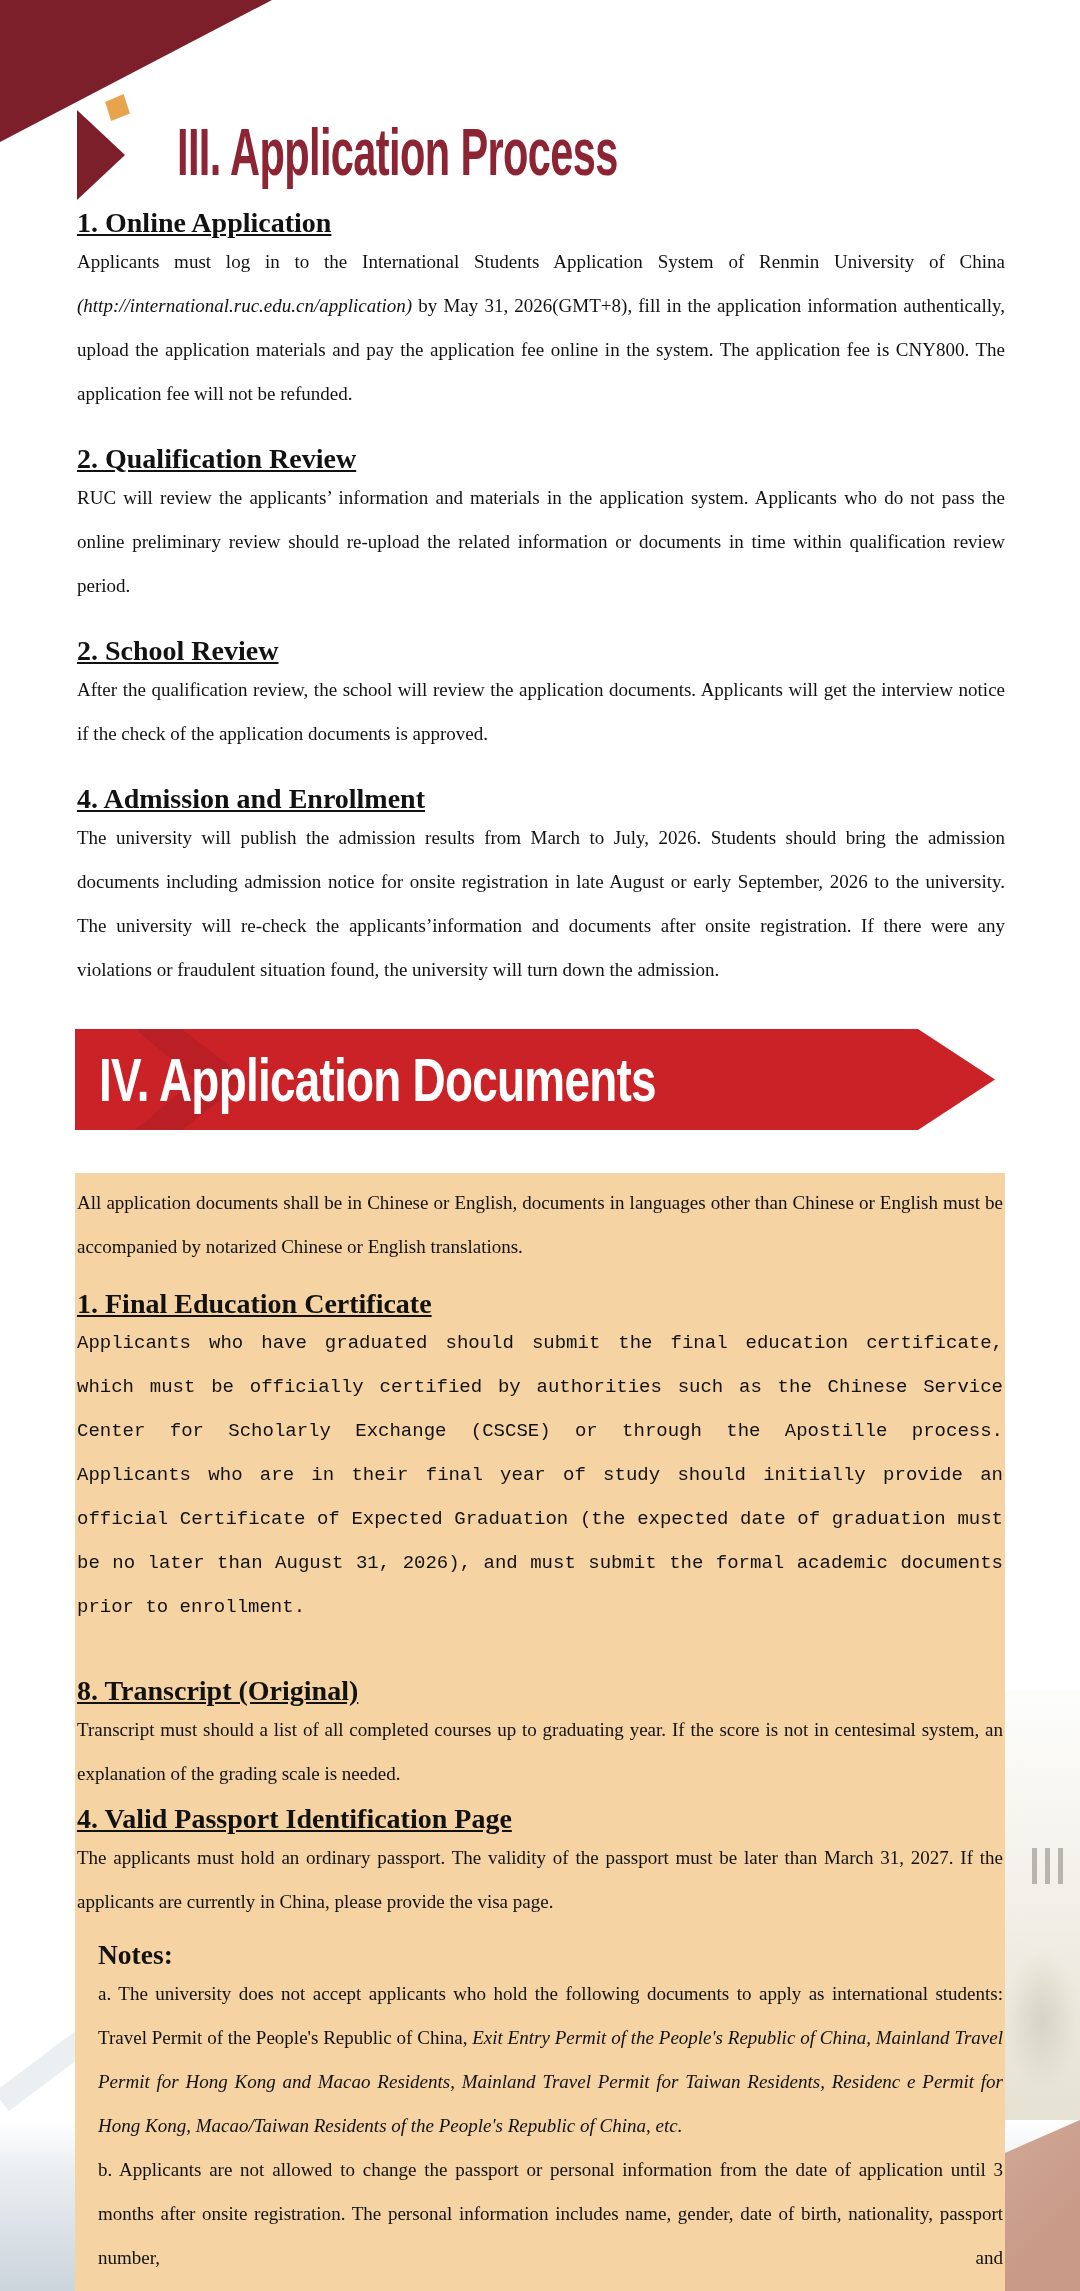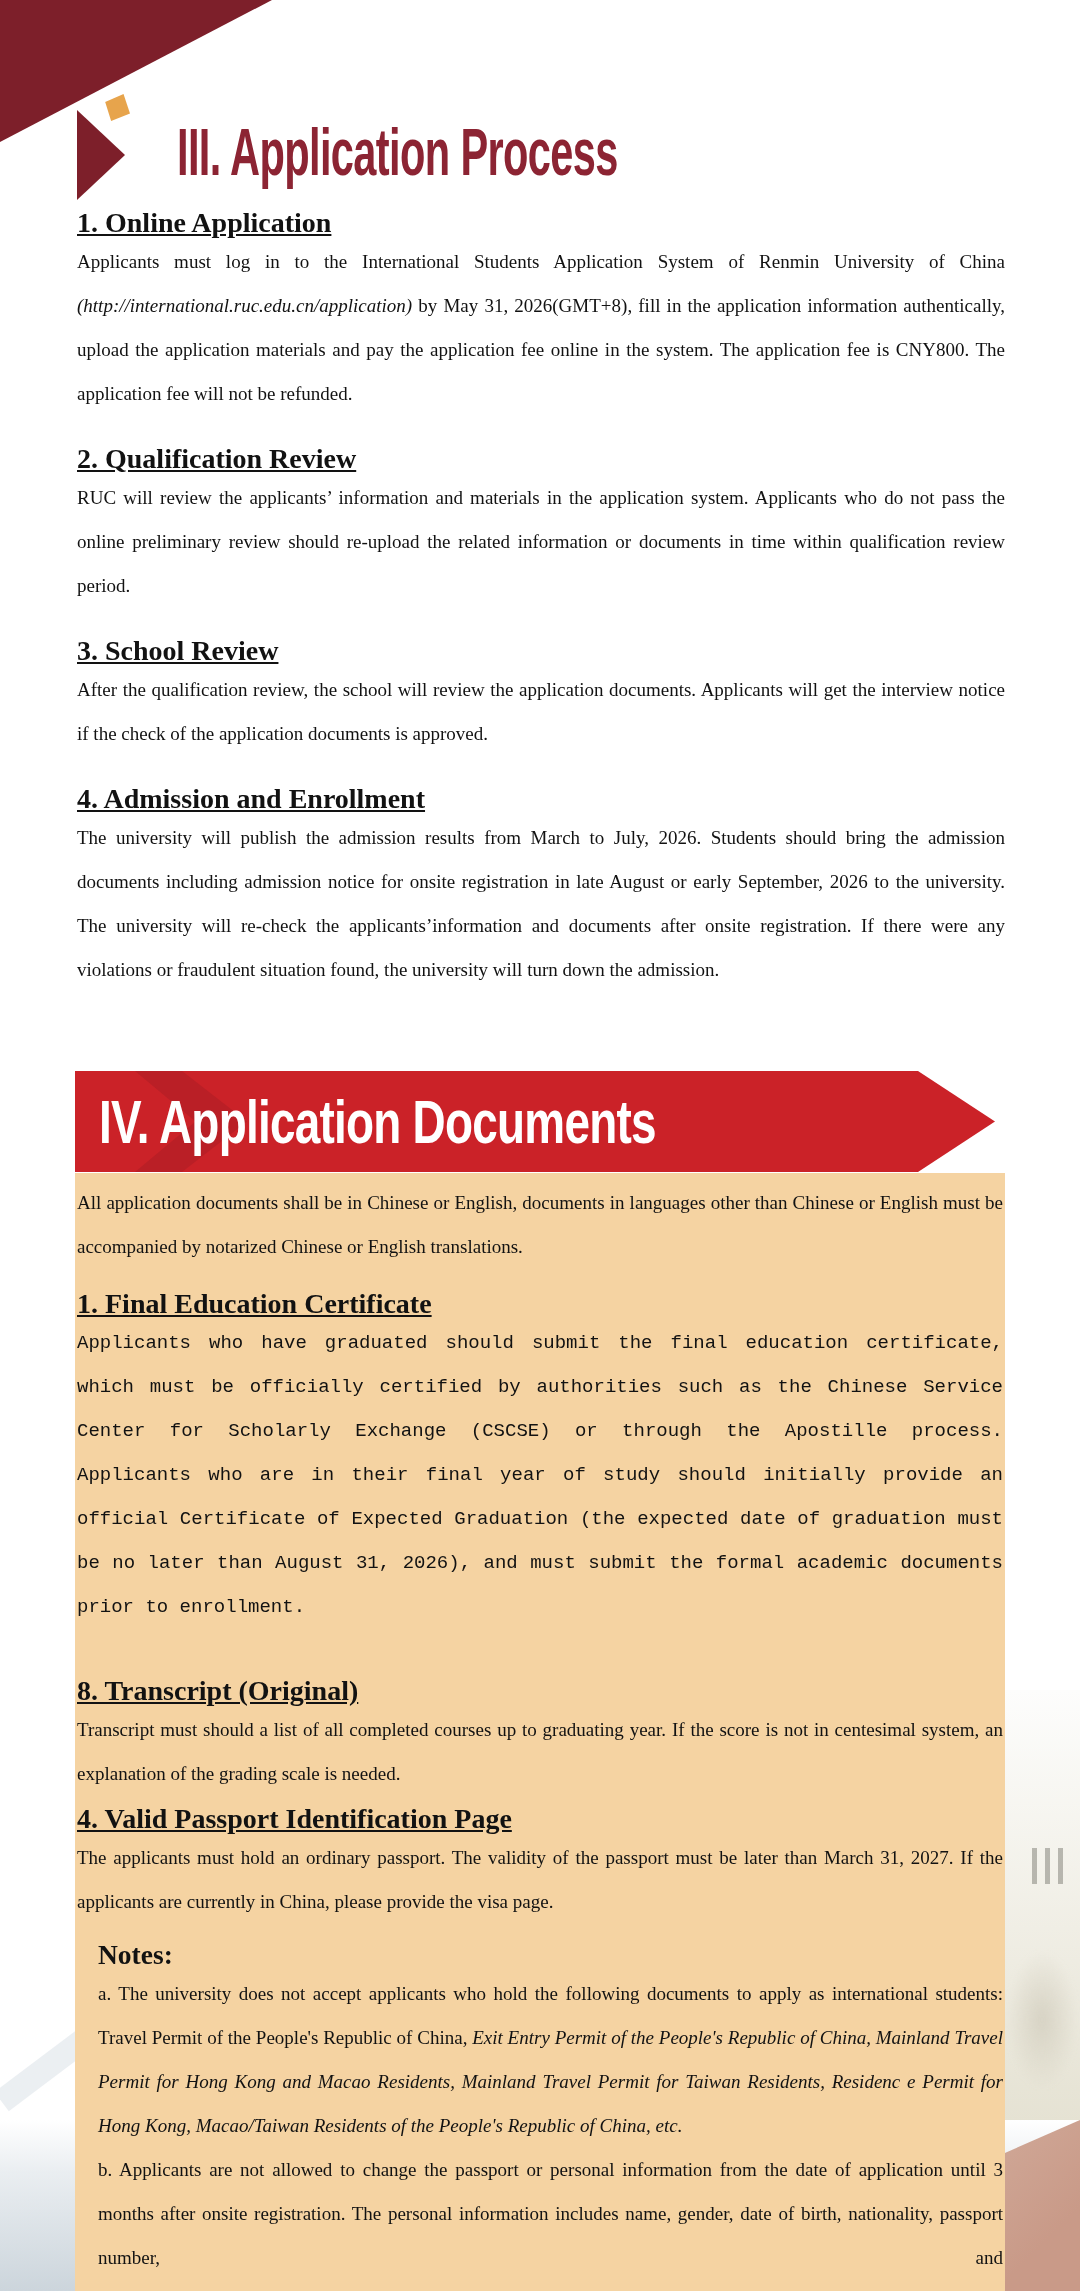--- a/index.html
+++ b/index.html
@@ -50,21 +50,21 @@
   }
   
   .s3-body{position:absolute;left:77px;top:206px;width:928px;}
   .sub-h{font-size:28px;font-weight:bold;line-height:34px;text-decoration:underline;}
   .para{
     font-size:19px;line-height:44px;text-align:justify;
     margin:0 0 26px 0;
   }
   
   .banner{
-    position:absolute;left:75px;top:1071px;width:920px;height:101px;
+    position:absolute;left:75px;top:1029px;width:920px;height:101px;
     background:var(--banner-red);
     clip-path:polygon(0 0,843px 0,100% 50%,843px 100%,0 100%);
     text-align:right;
   }
   .banner-chevron{
     position:absolute;left:60px;top:0;width:112px;height:101px;
     background:var(--banner-chevron);
     clip-path:polygon(0 0,42% 0,100% 50%,42% 100%,0 100%,54% 50%);
     opacity:.75;
   }
@@ -157,21 +157,21 @@
   <span class="hdr-arrow"></span>
   <h1 class="s3-title">III. Application Process</h1>
 
   <main class="s3-body">
     <h2 class="sub-h">1. Online Application</h2>
     <p class="para"><span>Applicants must log in to the International Students Application System of Renmin University of China </span><i>(http://international.ruc.edu.cn/application)</i><span> by May 31, 2026(GMT+8), fill in the application information authentically, upload the application materials and pay the application fee online in the system. The application fee is CNY800. The application fee will not be refunded.</span></p>
 
     <h2 class="sub-h">2. Qualification Review</h2>
     <p class="para"><span>RUC will review the applicants’ information and materials in the application system. Applicants who do not pass the online preliminary review should re-upload the related information or documents in time within qualification review period.</span></p>
 
-    <h2 class="sub-h">3. School Review</h2>
+    <h2 class="sub-h">2. School Review</h2>
     <p class="para"><span>After the qualification review, the school will review the application documents. Applicants will get the interview notice if the check of the application documents is approved.</span></p>
 
     <h2 class="sub-h">4. Admission and Enrollment</h2>
     <p class="para"><span>The university will publish the admission results from March to July, 2026. Students should bring the admission documents including admission notice for onsite registration in late August or early September, 2026 to the university. The university will re-check the applicants’information and documents after onsite registration. If there were any violations or fraudulent situation found, the university will turn down the admission.</span></p>
   </main>
 
   <div class="banner">
     <span class="banner-chevron"></span>
     <h1 class="banner-title">IV. Application Documents</h1>
   </div>

